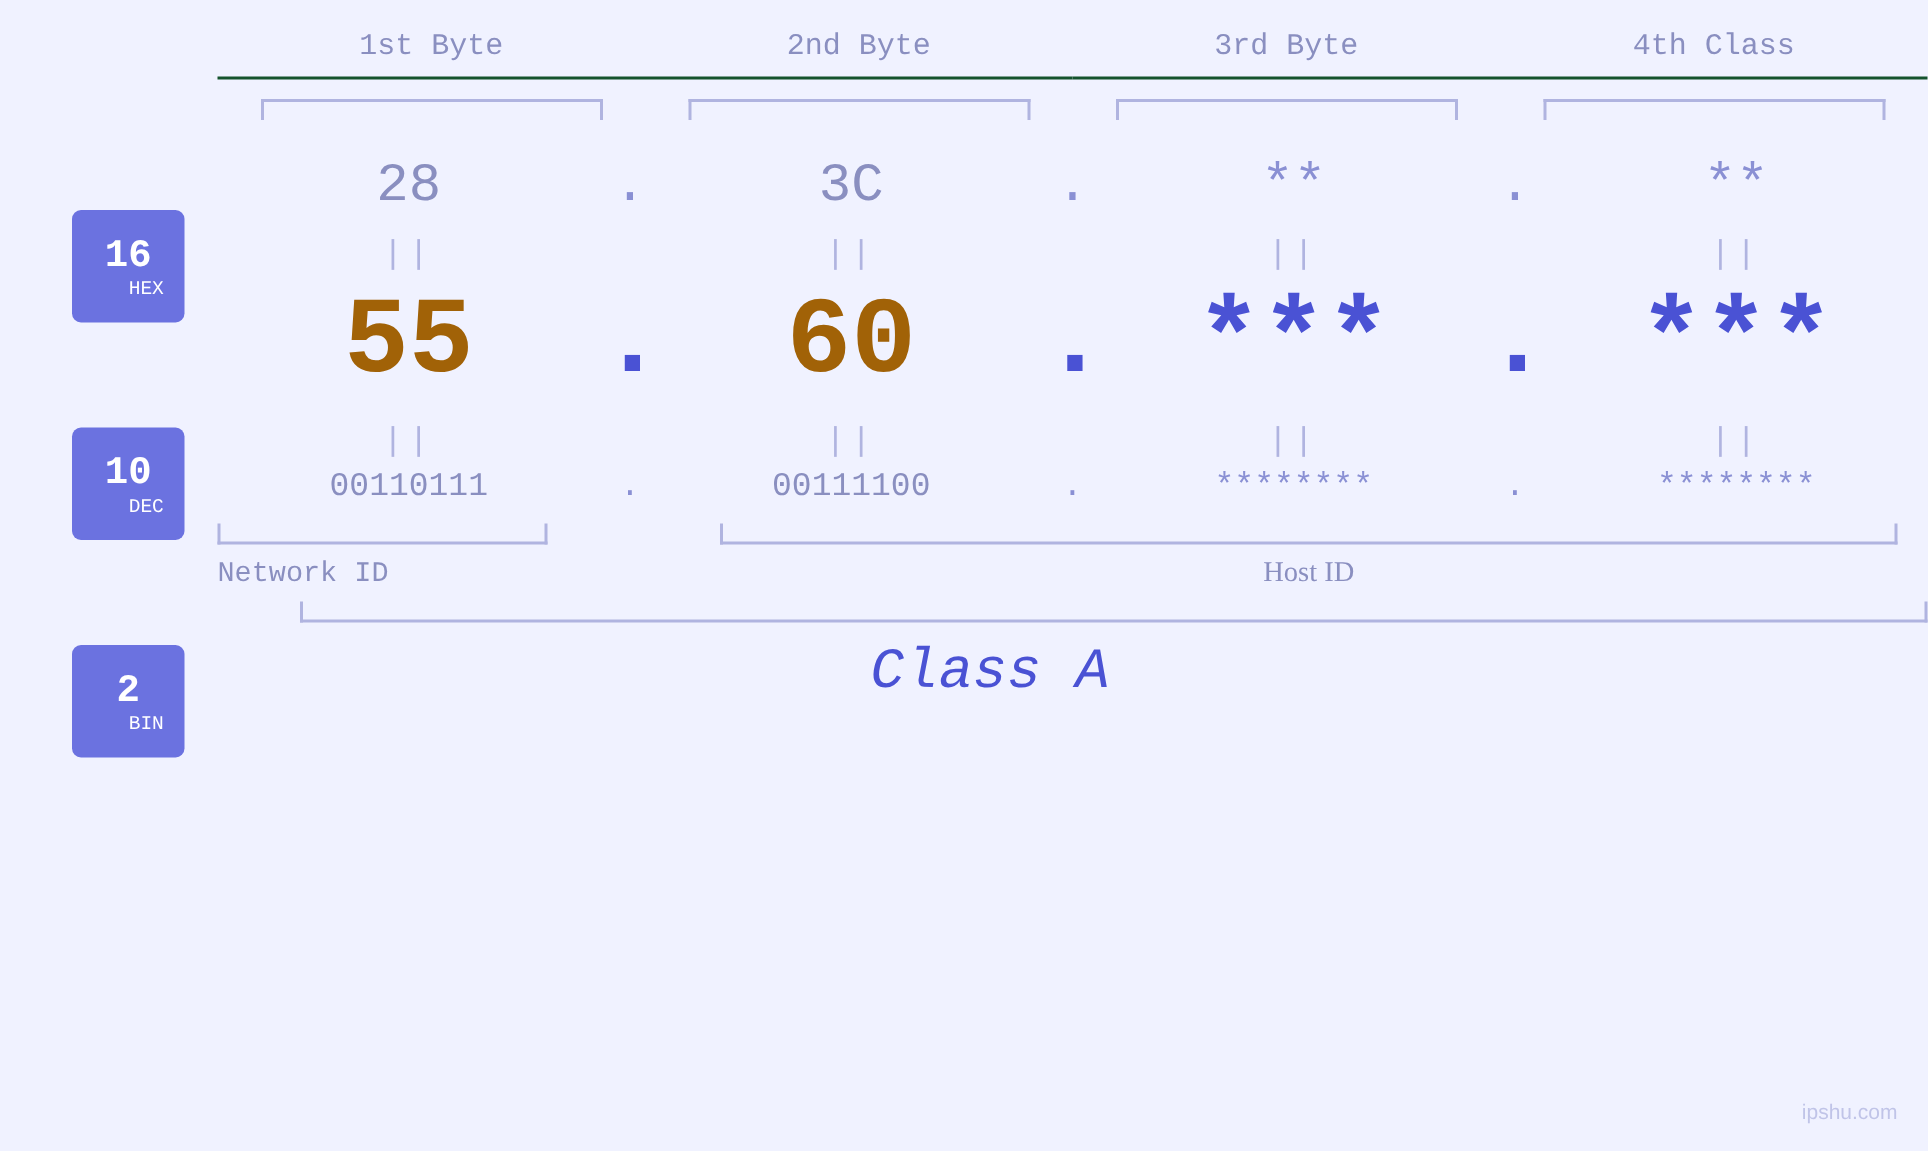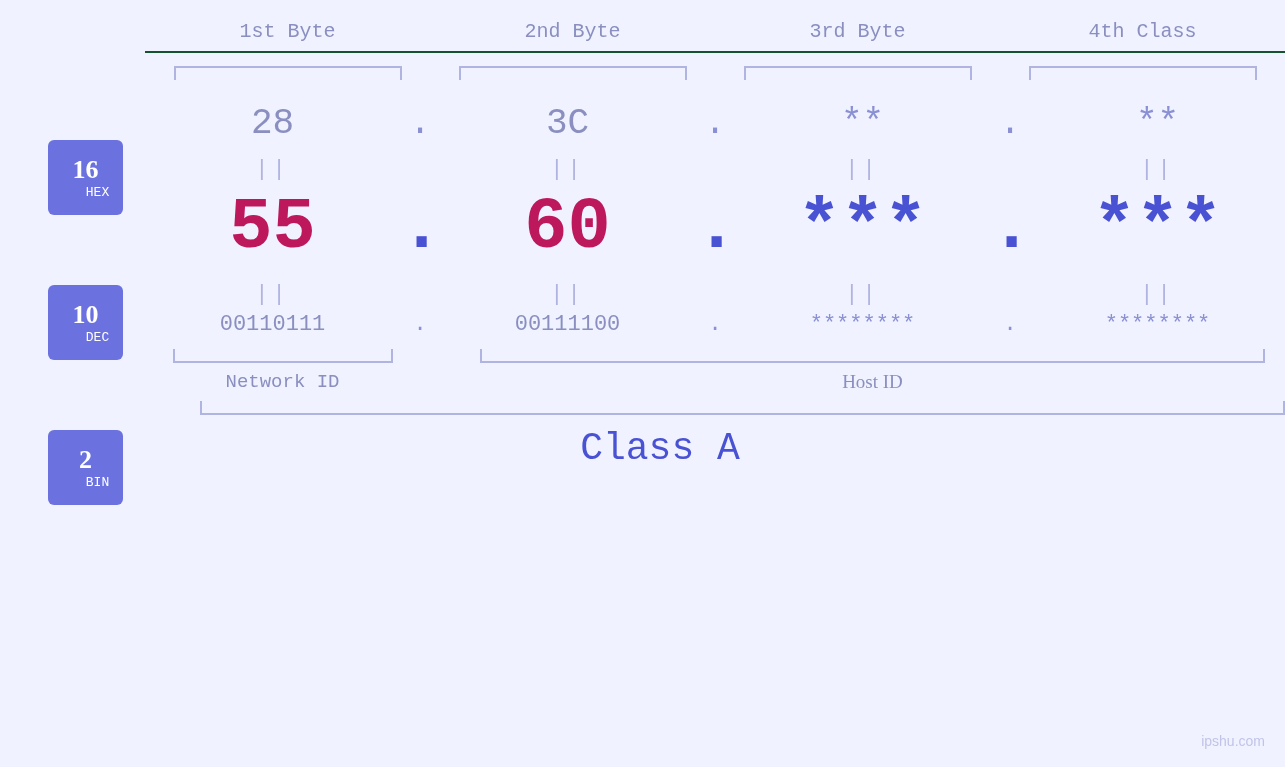--- a/index.html
+++ b/index.html
@@ -41,21 +41,21 @@
       display: flex;
       flex-direction: column;
       align-items: center;
       justify-content: center;
       border-radius: 6px;
     }
 
     .badge-num {
       font-size: 26px;
       font-weight: bold;
-      font-family: Liberation Serif, serif;
+      font-family: Liberation Mono, monospace;
     }
 
     .badge-label {
       font-size: 13px;
       font-family: 'Courier New', Courier, monospace;
       padding-left: 24px;
     }
 
     
     .main-area {
@@ -127,21 +127,21 @@
 
     
     .hex-value {
       color: #8a8fc0;
       font-size: 36px;
       font-family: 'Courier New', Courier, monospace;
     }
 
     
     .dec-value {
-      color: #be185d;
+      color: #a16207;
       font-size: 72px;
       font-weight: bold;
       font-family: 'Courier New', Courier, monospace;
     }
 
     
     .bin-value {
       color: #8a8fc0;
       font-size: 22px;
       font-family: 'Courier New', Courier, monospace;
@@ -360,34 +360,34 @@
       <div class="dot-cell">
         <span class="small-dot">.</span>
       </div>
       <div class="byte-cell">
         <span class="bin-asterisk">********</span>
       </div>
     </div>
 
     <div style="display:flex; width:100%; align-items:flex-start;">
 
-      <div style="flex:1; display:flex; flex-direction:column; align-items:center;">
+      <div style="flex:1; display:flex; flex-direction:column; align-items:flex-start;">
         <div style="width:80%; height:14px; border-bottom:2px solid #b0b4e0; border-left:2px solid #b0b4e0; border-right:2px solid #b0b4e0;"></div>
         <span style="color:#8a8fc0; font-size:19px; font-family:'Courier New',Courier,monospace; margin-top:8px;">Network ID</span>
       </div>
 
       <div style="width:40px;"></div>
 
       <div style="flex:3; display:flex; flex-direction:column; align-items:center;">
         <div style="width:calc(100% - 40px); height:14px; border-bottom:2px solid #b0b4e0; border-left:2px solid #b0b4e0; border-right:2px solid #b0b4e0;"></div>
         <span style="color:#8a8fc0; font-size:19px; font-family:Liberation Serif, serif; margin-top:8px;">Host ID</span>
       </div>
     </div>
 
     <div class="full-bottom-bracket"></div>
 
-    <div class="class-label" style="margin-left:-55px;">Class A</div>
+    <div class="class-label" style="margin-left:-55px;font-style:italic;">Class A</div>
 
   </div>
 
   <div class="watermark">ipshu.com</div>
 
 </div>
 
 </body></html>

